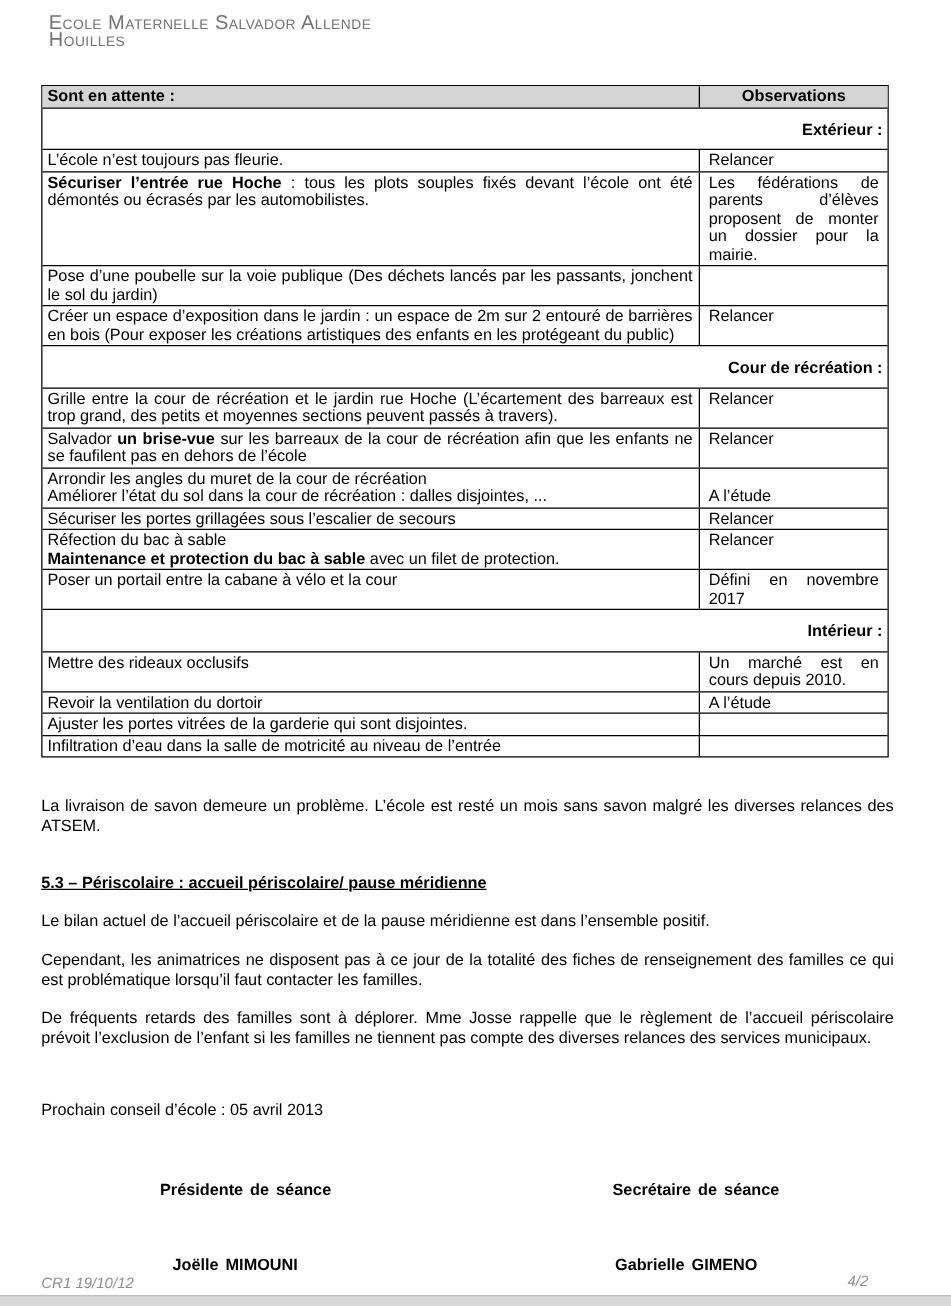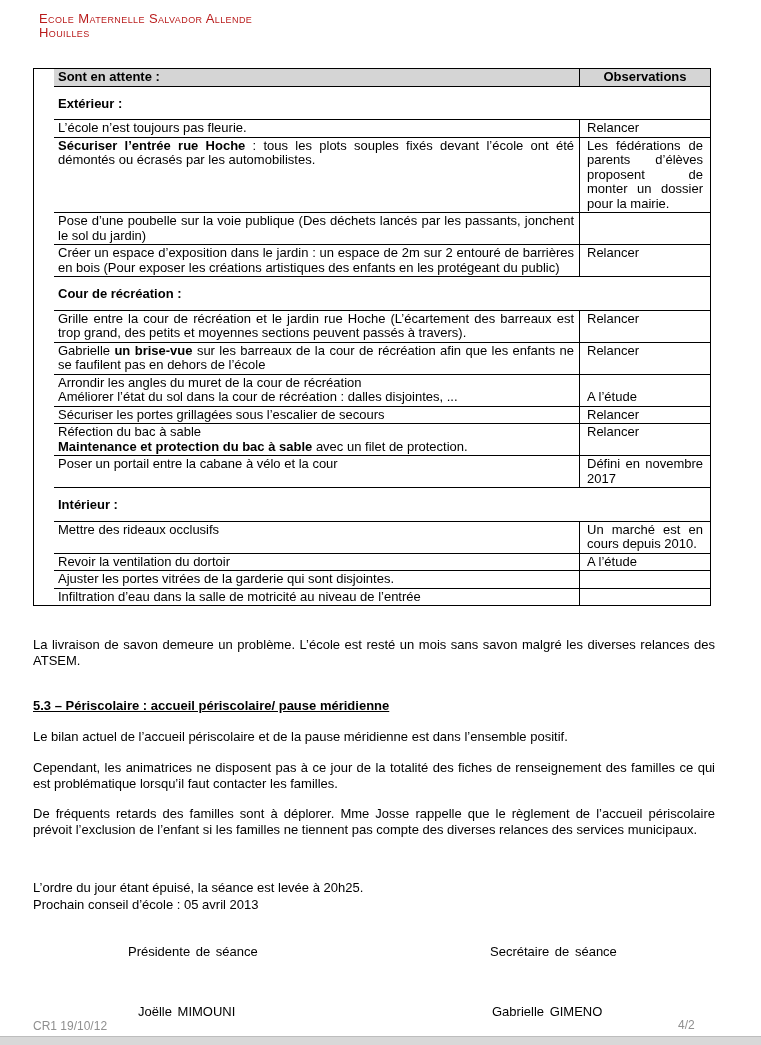--- a/index.html
+++ b/index.html
@@ -1,46 +1,46 @@
 <!DOCTYPE html>
 <html><head>
 <meta charset="utf-8">
 <style>
   html,body{margin:0;padding:0;background:#ffffff;}
   .page{position:relative;width:761px;height:1045px;background:#ffffff;overflow:hidden;
         font-family:"Liberation Sans",sans-serif;color:#000;}
 
   
-  .letterhead{position:absolute;left:39px;top:12px;color:#b91c1c;font-size:13px;
+  .letterhead{position:absolute;left:39px;top:12px;color:#737373;font-size:16px;
               line-height:14px;font-variant:small-caps;letter-spacing:.4px;}
 
   
   .tbl{position:absolute;left:33px;top:68px;width:678px;border:1px solid #000;box-sizing:border-box;}
-  .trow{display:flex;border-top:1px solid #000;box-sizing:border-box;margin-left:20px;}
+  .trow{display:flex;border-top:1px solid #000;box-sizing:border-box;}
   .tbl .trow:first-child{border-top:none;}
   .theader{background:#d5d5d5;}
   .theader .cell{font-weight:bold;padding-top:3px;padding-bottom:3px;}
   .theader .cell.right{text-align:center;}
   .cell{font-size:13px;line-height:14.5px;text-align:justify;box-sizing:border-box;}
   .cell.left{width:525px;padding:1px 5px 1px 4px;}
   .cell.right{flex:1;border-left:1px solid #000;padding:1px 7px;}
   .cell.right.bottom{display:flex;align-items:flex-end;}
-  .cell.full{width:100%;padding:10px 4px 8px 4px;font-weight:bold;text-align:left;}
+  .cell.full{width:100%;padding:10px 4px 8px 4px;font-weight:bold;text-align:right;}
   .seg-b{font-weight:bold;}
 
   
   .para{position:absolute;left:33px;width:682px;font-size:13px;line-height:15.5px;text-align:justify;}
   .heading53{position:absolute;left:33px;font-size:13px;font-weight:bold;text-decoration:underline;}
   .closing{position:absolute;left:33px;font-size:13px;line-height:16.5px;}
 
   
-  .sig{position:absolute;font-size:13px;font-weight:normal;word-spacing:2px;}
+  .sig{position:absolute;font-size:13px;font-weight:bold;word-spacing:2px;}
 
   
-  .foot{position:absolute;color:#8f8f8f;font-size:12px;}
+  .foot{position:absolute;color:#8f8f8f;font-size:12px;font-style:italic;}
 
   .bottom-edge{position:absolute;left:0;bottom:0;width:761px;height:8px;
                background:#d8d8d8;border-top:1px solid #bdbdbd;}
 </style>
 </head>
 <body>
 
 <div class="page">
 
   <div class="letterhead">
@@ -85,21 +85,21 @@
         <div class="cell full">Cour de récréation :</div>
       </div>
       <div class="trow">
         <div class="cell left">
           <div class="line"><span>Grille entre la cour de récréation et le jardin rue Hoche (L’écartement des barreaux est trop grand, des petits et moyennes sections peuvent passés à travers).</span></div>
         </div>
         <div class="cell right">Relancer</div>
       </div>
       <div class="trow">
         <div class="cell left">
-          <div class="line"><span>Gabrielle </span><span class="seg-b">un brise-vue</span><span> sur les barreaux de la cour de récréation afin que les enfants ne se faufilent pas en dehors de l’école</span></div>
+          <div class="line"><span>Salvador </span><span class="seg-b">un brise-vue</span><span> sur les barreaux de la cour de récréation afin que les enfants ne se faufilent pas en dehors de l’école</span></div>
         </div>
         <div class="cell right">Relancer</div>
       </div>
       <div class="trow">
         <div class="cell left">
           <div class="line"><span>Arrondir les angles du muret de la cour de récréation</span></div>
           <div class="line"><span>Améliorer l’état du sol dans la cour de récréation : dalles disjointes, ...</span></div>
         </div>
         <div class="cell right bottom">A l’étude</div>
       </div>
@@ -155,21 +155,20 @@
 
   <div class="heading53" style="top:698px">5.3 – Périscolaire : accueil périscolaire/ pause méridienne</div>
 
   <div class="para" style="top:729px">Le bilan actuel de l’accueil périscolaire et de la pause méridienne est dans l’ensemble positif.</div>
 
   <div class="para" style="top:806px">De fréquents retards des familles sont à déplorer. Mme Josse rappelle que le règlement de l’accueil périscolaire prévoit l’exclusion de l’enfant si les familles ne tiennent pas compte des diverses relances des services municipaux.</div>
 
   <div class="para" style="top:760px">Cependant, les animatrices ne disposent pas à ce jour de la totalité des fiches de renseignement des familles ce qui est problématique lorsqu’il faut contacter les familles.</div>
 
   <div class="closing" style="top:880px">
-    <div>L’ordre du jour étant épuisé, la séance est levée à 20h25.</div>
     <div>Prochain conseil d’école : 05 avril 2013</div>
   </div>
 
   <span class="sig" style="left:128px;top:944px">Présidente de séance</span>
   <span class="sig" style="left:490px;top:944px">Secrétaire de séance</span>
   <span class="sig" style="left:138px;top:1004px">Joëlle MIMOUNI</span>
   <span class="sig" style="left:492px;top:1004px">Gabrielle GIMENO</span>
 
   <span class="foot" style="left:33px;top:1019px">CR1 19/10/12</span>
   <span class="foot" style="left:678px;top:1018px">4/2</span>

